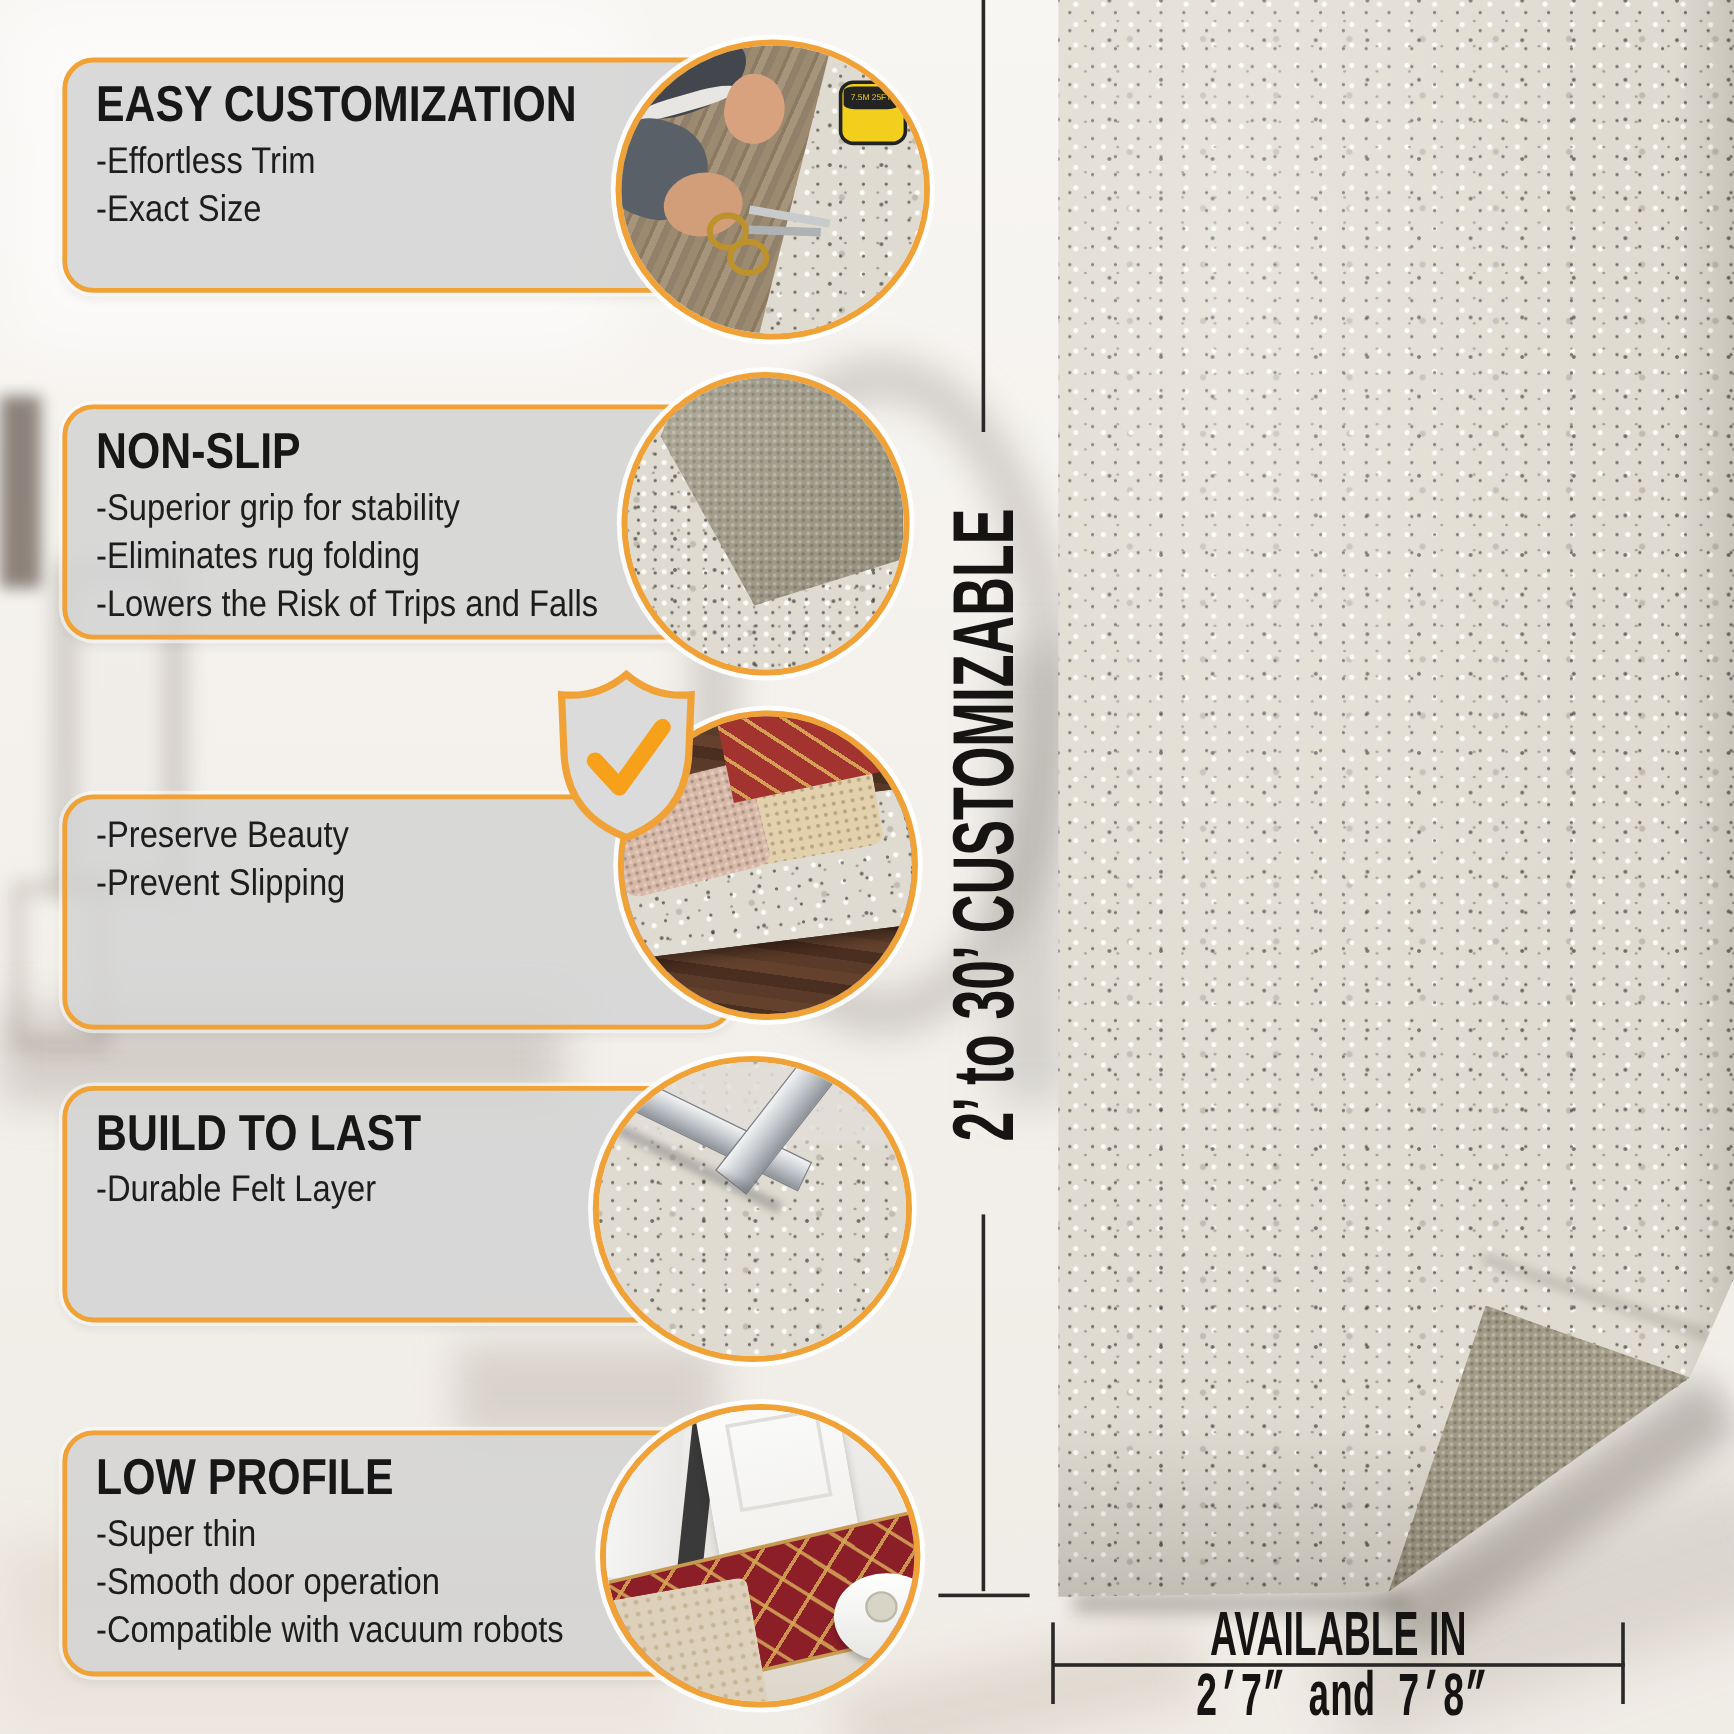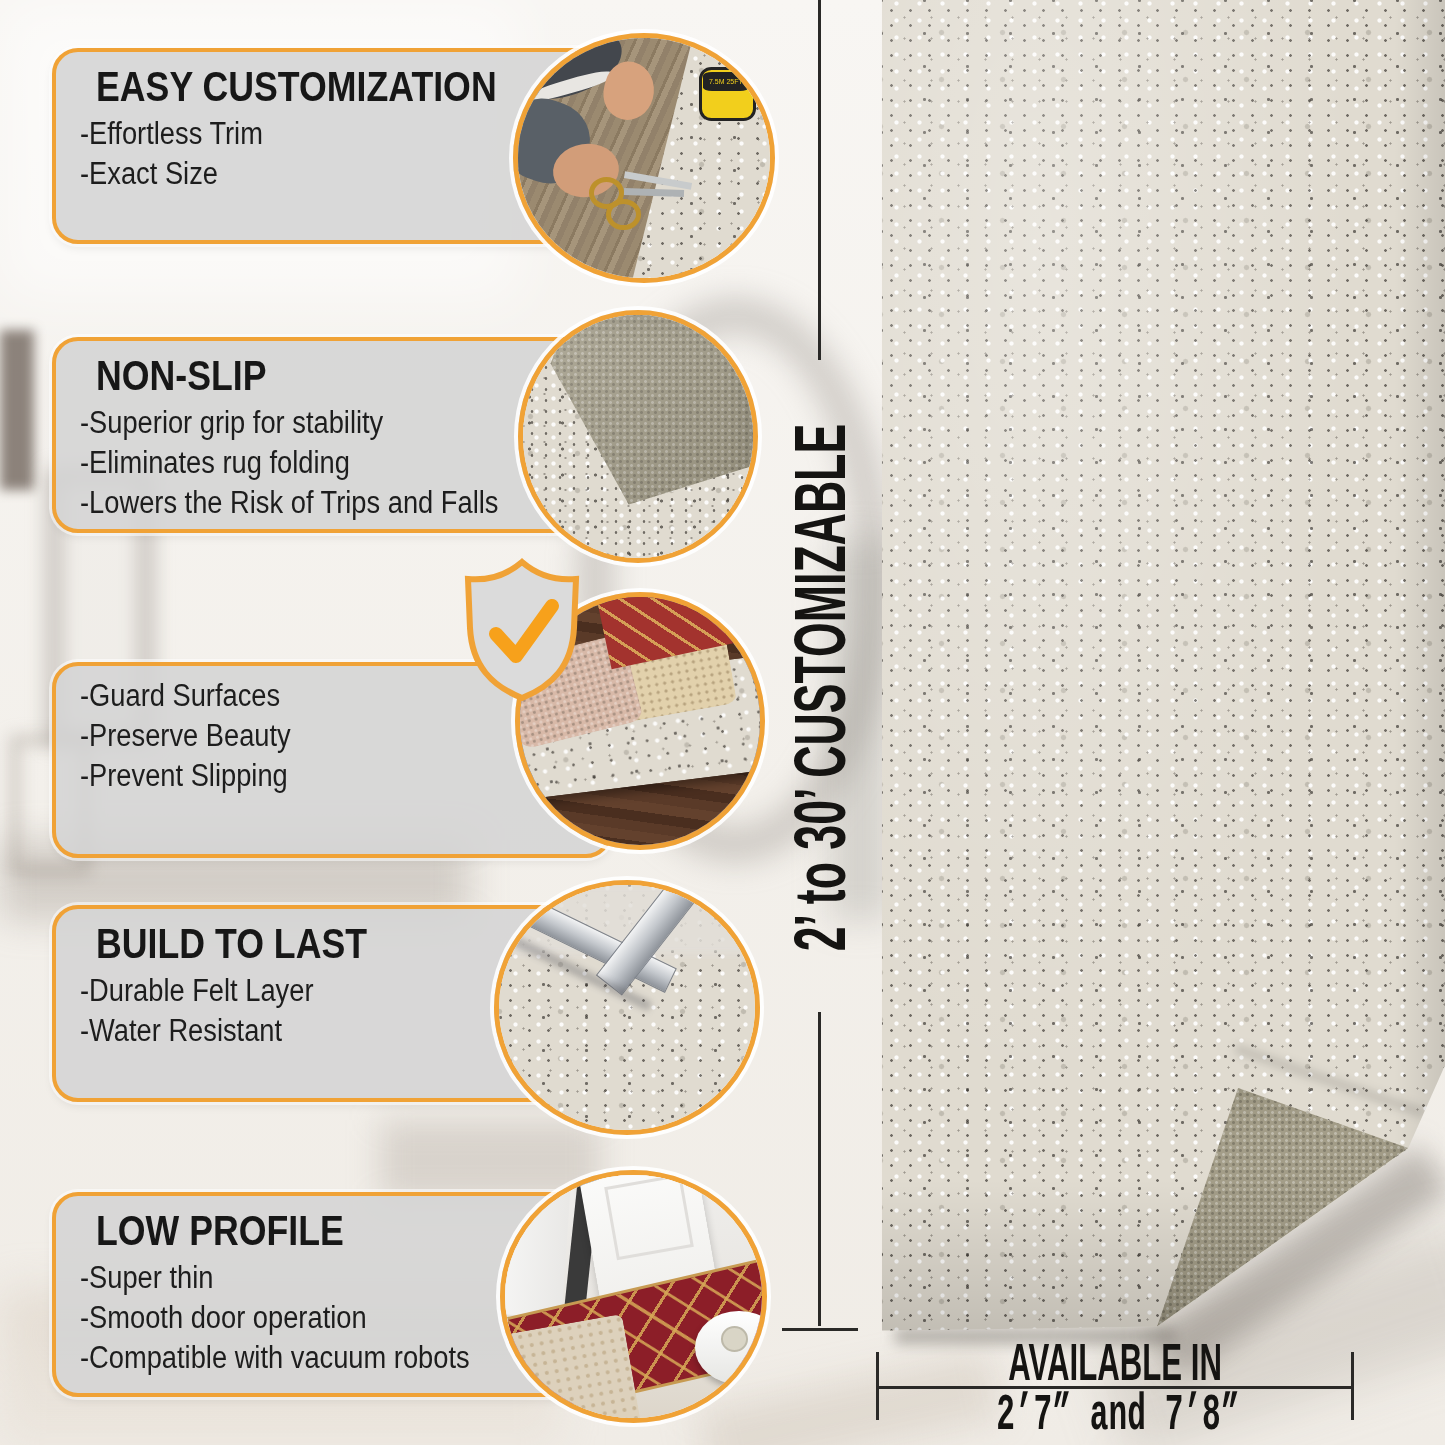--- a/index.html
+++ b/index.html
@@ -32,21 +32,21 @@
     background-position:0 0,3px 3px;
   }
   
   .box{
     position:absolute;left:52px;width:588px;
     border:4px solid #f0a236;border-radius:26px;
     background:rgba(212,212,212,.88);
     box-shadow:0 0 0 3px rgba(255,255,255,.55), 0 4px 10px rgba(0,0,0,.08);
     padding:10px 18px 8px 24px;box-sizing:border-box;
   }
-  .box h2{margin:2px 0 4px 16px;line-height:46px;color:#171717;font-size:42px;font-weight:700;white-space:nowrap;}
+  .box h2{margin:2px 0 4px 0;line-height:46px;color:#171717;font-size:42px;font-weight:700;white-space:nowrap;}
   .cond-b{display:inline-block;transform:scaleX(.85);transform-origin:0 50%;}
   .bullet{line-height:40px;color:#1d1d1d;font-size:31px;white-space:nowrap;}
   .cond-r{display:inline-block;transform:scaleX(.88);transform-origin:0 50%;}
   
   .circle{
     position:absolute;border-radius:50%;overflow:hidden;
     border:5px solid #f0a236;
     box-shadow:0 0 0 4px rgba(255,255,255,.9), inset 0 0 0 5px rgba(255,255,255,.8);
     z-index:6;
   }
@@ -150,36 +150,34 @@
     <div class="mesh" style="inset:0;clip-path:polygon(20% 0, 100% 0, 100% 62%, 46% 78%, 12% 20%);box-shadow:inset 0 0 30px rgba(0,0,0,.15);"></div>
     <div style="inset:0;background:linear-gradient(135deg,rgba(255,255,255,.18),rgba(0,0,0,.1));clip-path:polygon(20% 0, 100% 0, 100% 62%, 46% 78%, 12% 20%);"></div>
   </div>
 
   <svg class="abs" style="left:458px;top:554px;z-index:7;" width="128" height="150" viewBox="0 0 128 150">
     <path d="M64 8 C78 20 96 27 118 25 L116 74 C114 112 94 132 64 144 C34 132 14 112 12 74 L10 25 C32 27 50 20 64 8 Z" fill="#dbdbdb" stroke="#f0a236" stroke-width="6"></path>
     <polyline points="38,80 58,102 94,52" fill="none" stroke="#f7a11b" stroke-width="14" stroke-linecap="round" stroke-linejoin="round"></polyline>
   </svg>
 
   <section class="box" style="top:662px;height:196px;width:560px;z-index:4;">
-    <div class="bullet"><span class="cond-r">-Guard Surfaces</span></div>
     <div class="bullet"><span class="cond-r">-Preserve Beauty</span></div>
     <div class="bullet"><span class="cond-r">-Prevent Slipping</span></div>
   </section>
   <div class="circle" style="left:515px;top:592px;width:240px;height:248px;">
     <div style="inset:0;background:repeating-linear-gradient(8deg,#5a3a28 0 10px,#4a2e1f 10px 20px,#63412d 20px 30px);"></div>
     <div class="felt" style="left:-8%;top:30%;width:116%;height:46%;transform:rotate(-7deg);border-radius:8%;box-shadow:0 6px 10px rgba(0,0,0,.35);"></div>
     <div style="left:28%;top:14%;width:60%;height:34%;transform:rotate(-10deg);border-radius:10%;background-color:#e2d1ac;background-image:radial-gradient(circle,rgba(120,95,60,.4) 0 1.2px,transparent 2px);background-size:8px 8px;"></div>
     <div class="mesh" style="left:-4%;top:20%;width:52%;height:36%;transform:rotate(-14deg);border-radius:12%;background-color:#d8b9a8;"></div>
     <div style="left:34%;top:-8%;width:76%;height:30%;transform:rotate(-12deg);background-color:#a3332e;background-image:repeating-linear-gradient(45deg,transparent 0 8px,rgba(218,170,90,.9) 8px 11px,transparent 11px 18px);"></div>
   </div>
 
   <section class="box" style="top:905px;height:197px;z-index:4;">
     <h2><span class="cond-b">BUILD TO LAST</span></h2>
     <div class="bullet"><span class="cond-r">-Durable Felt Layer</span></div>
-    <div class="bullet"><span class="cond-r">-Water Resistant</span></div>
   </section>
   <div class="circle" style="left:494px;top:880px;width:256px;height:245px;">
     <div class="felt" style="inset:0;"></div>
     <div style="left:0;top:0;width:100%;height:28%;background:rgba(226,222,216,.85);filter:blur(3px);"></div>
     <div style="left:-6%;top:16%;width:76%;height:10%;background:linear-gradient(180deg,#f2f3f4,#c3c7cc 50%,#8e939a);transform:rotate(26deg);border:1px solid #7d828a;"></div>
     <div style="left:52%;top:-6%;width:12%;height:52%;background:linear-gradient(90deg,#f2f3f4,#c3c7cc 50%,#8e939a);transform:rotate(38deg);border:1px solid #7d828a;"></div>
     <div style="left:2%;top:34%;width:60%;height:4%;background:rgba(90,90,95,.35);transform:rotate(26deg);filter:blur(3px);"></div>
   </div>
 
   <section class="box" style="top:1192px;height:205px;z-index:4;">

